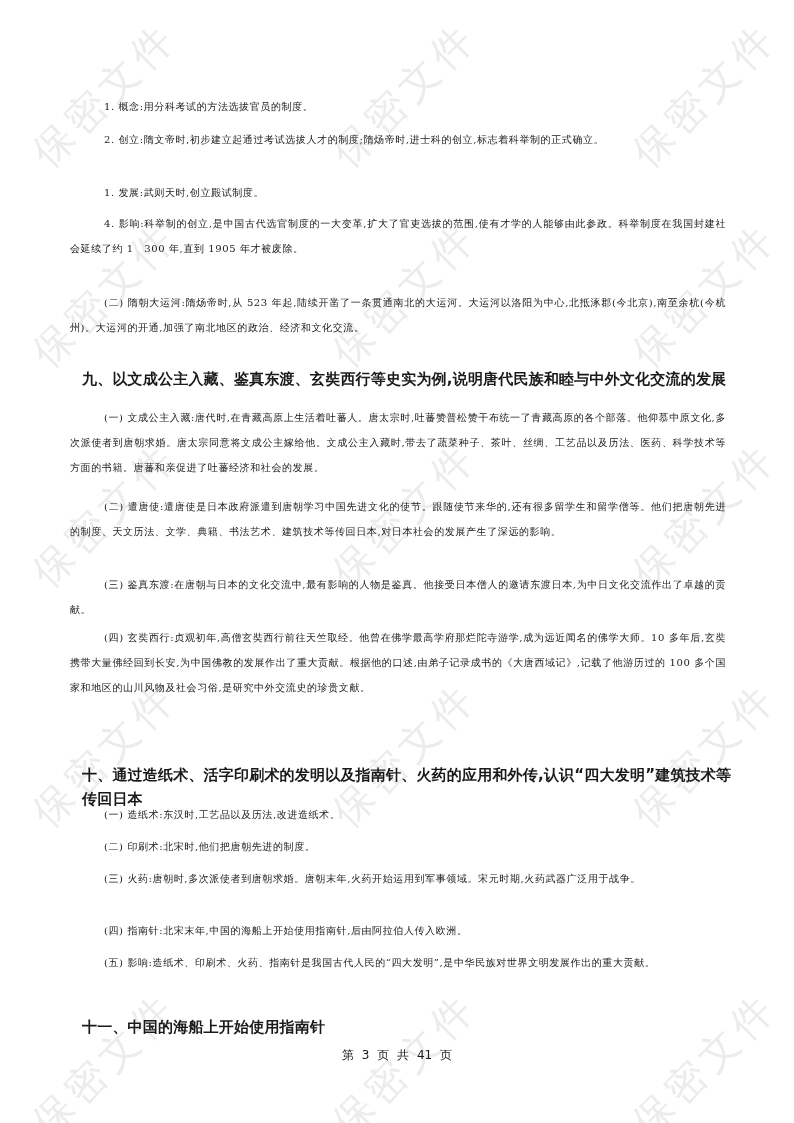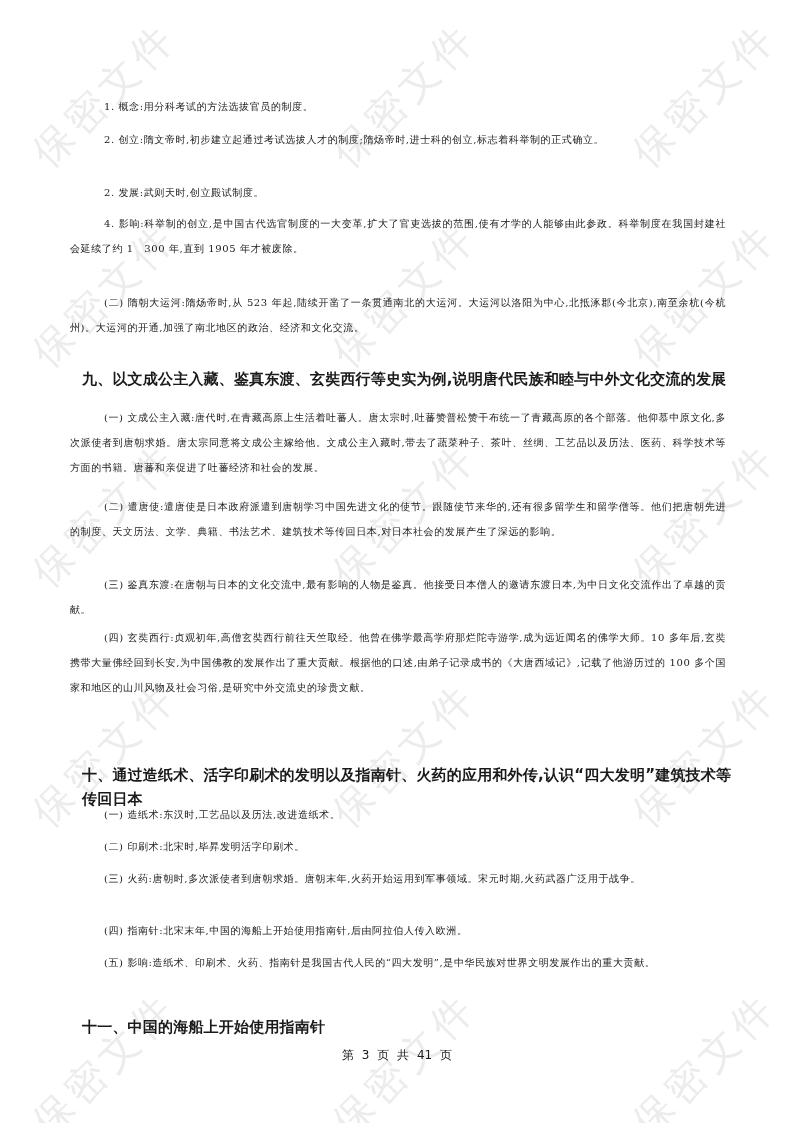--- a/index.html
+++ b/index.html
@@ -48,30 +48,30 @@
   <span class="wm" style="left:320px;top:800px">保密文件</span>
   <span class="wm" style="left:620px;top:800px">保密文件</span>
   <span class="wm" style="left:20px;top:1110px">保密文件</span>
   <span class="wm" style="left:320px;top:1110px">保密文件</span>
   <span class="wm" style="left:620px;top:1110px">保密文件</span>
 </div>
 
 <div class="page">
   <p class="para" style="top:94px">1. 概念:用分科考试的方法选拔官员的制度。</p>
   <p class="para" style="top:127px">2. 创立:隋文帝时,初步建立起通过考试选拔人才的制度;隋炀帝时,进士科的创立,标志着科举制的正式确立。</p>
-  <p class="para" style="top:180px">2. 发展:武则天时,创立殿试制度。</p>
+  <p class="para" style="top:180px">1. 发展:武则天时,创立殿试制度。</p>
   <p class="para" style="top:211px">4. 影响:科举制的创立,是中国古代选官制度的一大变革,扩大了官吏选拔的范围,使有才学的人能够由此参政。科举制度在我国封建社会延续了约 1　300 年,直到 1905 年才被废除。</p>
   <p class="para" style="top:290px">(二) 隋朝大运河:隋炀帝时,从 523 年起,陆续开凿了一条贯通南北的大运河。大运河以洛阳为中心,北抵涿郡(今北京),南至余杭(今杭州)。大运河的开通,加强了南北地区的政治、经济和文化交流。</p>
   <h2 class="heading" style="top:355px">九、以文成公主入藏、鉴真东渡、玄奘西行等史实为例,说明唐代民族和睦与中外文化交流的发展</h2>
   <p class="para" style="top:405px">(一) 文成公主入藏:唐代时,在青藏高原上生活着吐蕃人。唐太宗时,吐蕃赞普松赞干布统一了青藏高原的各个部落。他仰慕中原文化,多次派使者到唐朝求婚。唐太宗同意将文成公主嫁给他。文成公主入藏时,带去了蔬菜种子、茶叶、丝绸、工艺品以及历法、医药、科学技术等方面的书籍。唐蕃和亲促进了吐蕃经济和社会的发展。</p>
   <p class="para" style="top:494px">(二) 遣唐使:遣唐使是日本政府派遣到唐朝学习中国先进文化的使节。跟随使节来华的,还有很多留学生和留学僧等。他们把唐朝先进的制度、天文历法、文学、典籍、书法艺术、建筑技术等传回日本,对日本社会的发展产生了深远的影响。</p>
   <p class="para" style="top:572px">(三) 鉴真东渡:在唐朝与日本的文化交流中,最有影响的人物是鉴真。他接受日本僧人的邀请东渡日本,为中日文化交流作出了卓越的贡献。</p>
   <p class="para" style="top:625px">(四) 玄奘西行:贞观初年,高僧玄奘西行前往天竺取经。他曾在佛学最高学府那烂陀寺游学,成为远近闻名的佛学大师。10 多年后,玄奘携带大量佛经回到长安,为中国佛教的发展作出了重大贡献。根据他的口述,由弟子记录成书的《大唐西域记》,记载了他游历过的 100 多个国家和地区的山川风物及社会习俗,是研究中外交流史的珍贵文献。</p>
   <h2 class="heading" style="top:751px">十、通过造纸术、活字印刷术的发明以及指南针、火药的应用和外传,认识“四大发明”建筑技术等传回日本</h2>
   <p class="para" style="top:802px">(一) 造纸术:东汉时,工艺品以及历法,改进造纸术。</p>
-  <p class="para" style="top:834px">(二) 印刷术:北宋时,毕昇发明活字印刷术。</p>
+  <p class="para" style="top:834px">(二) 印刷术:北宋时,他们把唐朝先进的制度。</p>
   <p class="para" style="top:866px">(三) 火药:唐朝时,多次派使者到唐朝求婚。唐朝末年,火药开始运用到军事领域。宋元时期,火药武器广泛用于战争。</p>
   <p class="para" style="top:918px">(四) 指南针:北宋末年,中国的海船上开始使用指南针,后由阿拉伯人传入欧洲。</p>
   <p class="para" style="top:950px">(五) 影响:造纸术、印刷术、火药、指南针是我国古代人民的“四大发明”,是中华民族对世界文明发展作出的重大贡献。</p>
   <h2 class="heading" style="top:1003px">十一、中国的海船上开始使用指南针</h2>
 </div>
 
 <div class="footer">第 3 页 共 41 页</div>
 
 </body></html>

